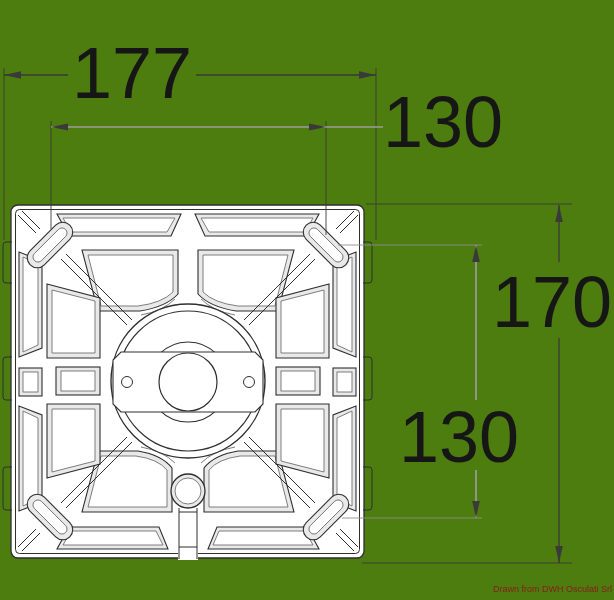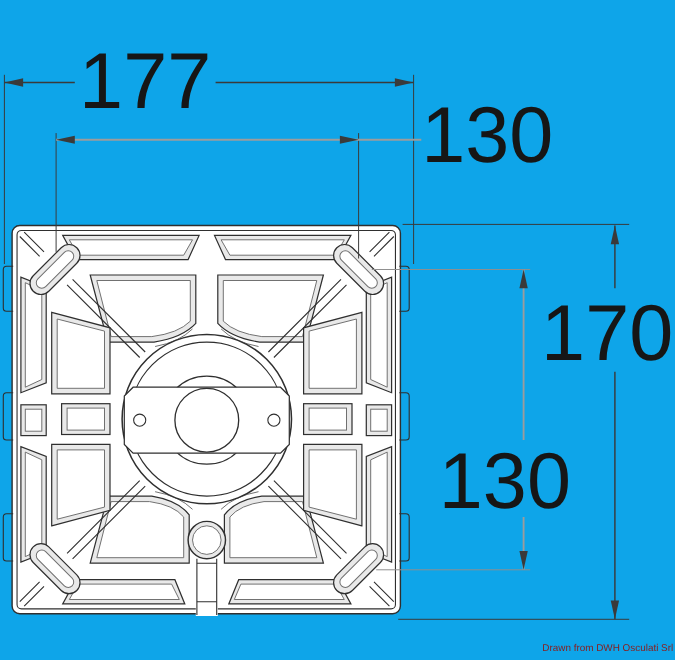--- a/index.html
+++ b/index.html
@@ -1,16 +1,16 @@
 <!DOCTYPE html>
 <html><head>
 <meta charset="utf-8">
 <style>
   html,body{margin:0;padding:0;background:#ffffff;}
-  .canvas{position:relative;width:614px;height:600px;background:#0ea5e9;overflow:hidden;
+  .canvas{position:relative;width:614px;height:600px;background:#4d7c0f;overflow:hidden;
           font-family:"Liberation Sans", sans-serif;}
   svg{display:block;}
   .dimtext{font-family:"Liberation Sans", sans-serif;font-size:72px;fill:#161616;}
   .credit{font-family:"Liberation Sans", sans-serif;font-size:9px;fill:#8a1c1c;}
   .oline{fill:#e9e9e9;stroke:#2f2f2f;stroke-width:1.1;}
   .iline{fill:#ffffff;stroke:#6f6f6f;stroke-width:0.9;}
   .rib{fill:none;stroke:#2f2f2f;stroke-width:1;}
   .bevel{fill:none;stroke:#6f6f6f;stroke-width:0.9;}
   .dimline{stroke:#3a3a3a;stroke-width:1.3;fill:none;}
   .extline{stroke:#3a3a3a;stroke-width:0.9;fill:none;}

